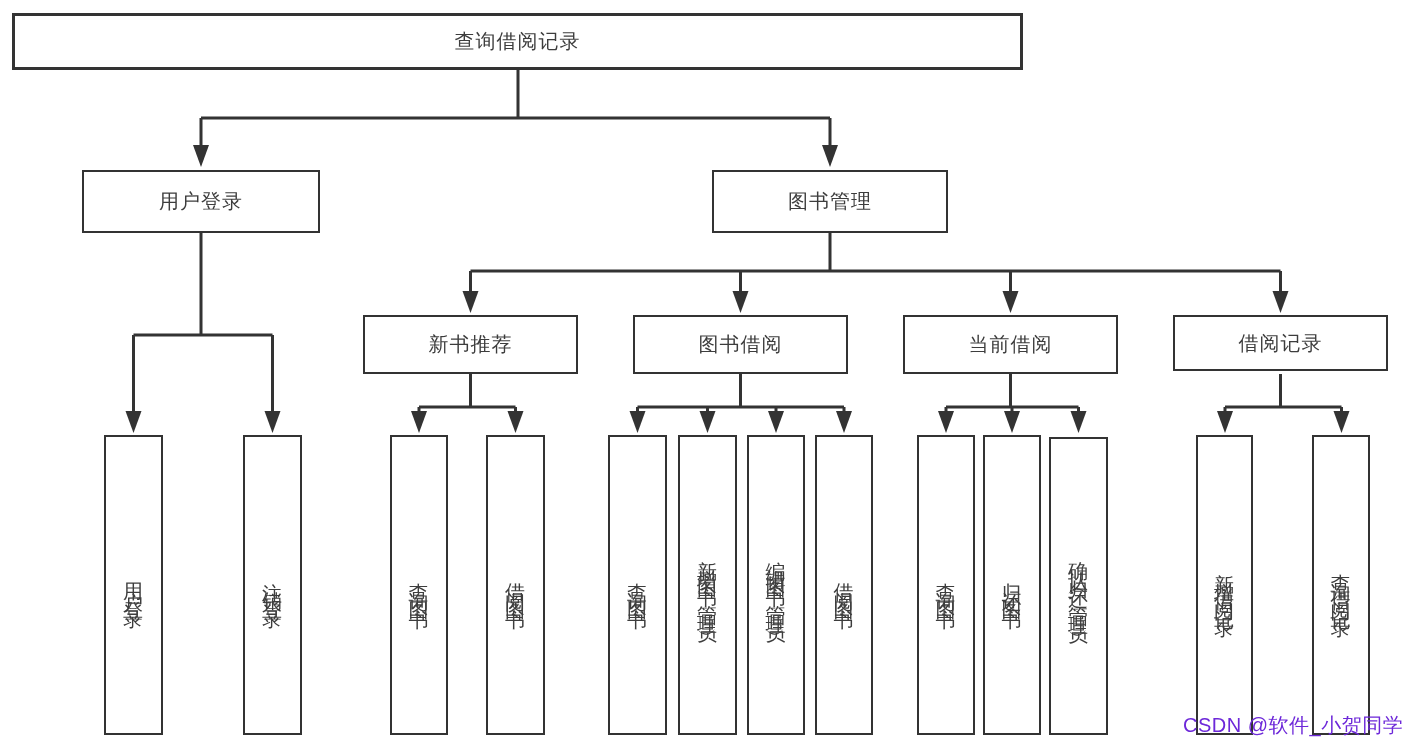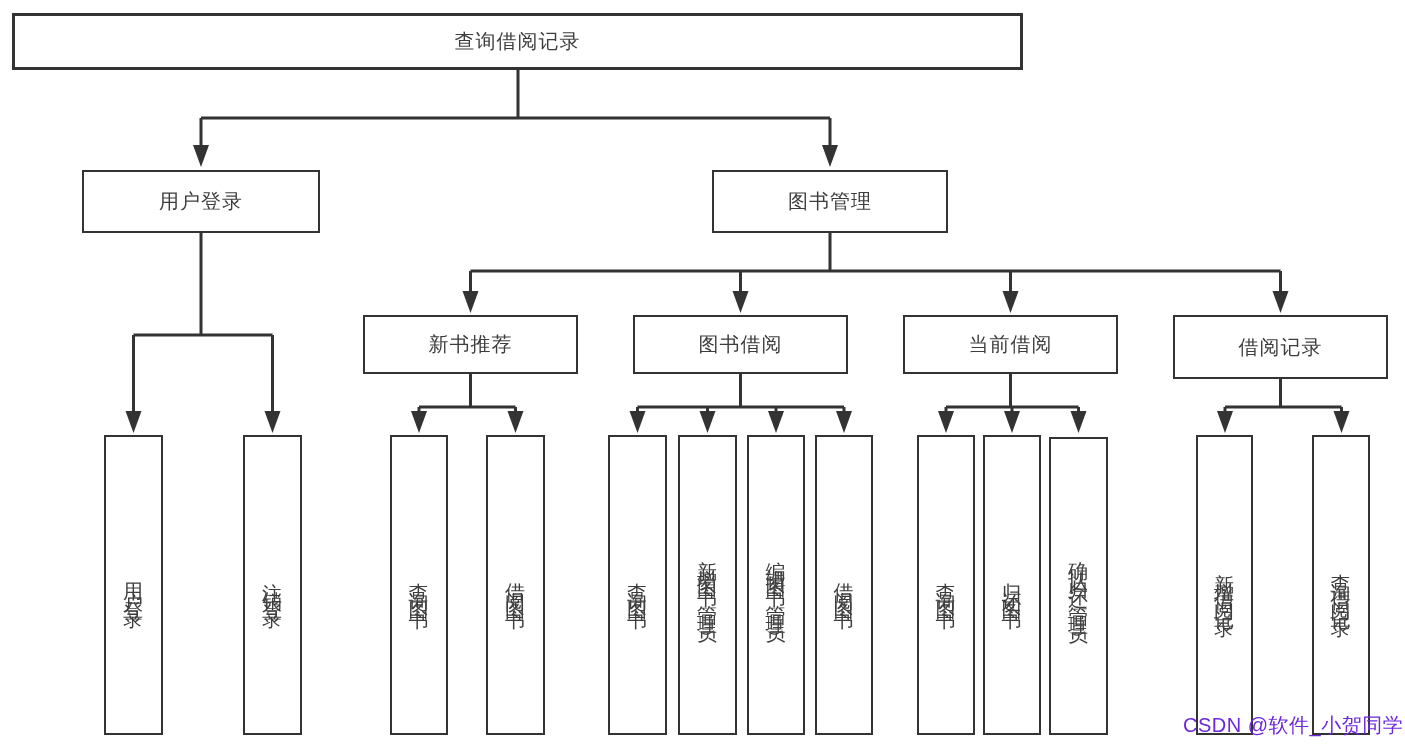--- a/index.html
+++ b/index.html
@@ -95,21 +95,21 @@
   </svg>
 
   <div class="box root" style="left:12px;top:13px;width:1011px;height:57px">查询借阅记录</div>
 
   <div class="box" style="left:82px;top:170px;width:238px;height:63px">用户登录</div>
   <div class="box" style="left:712px;top:170px;width:236px;height:63px">图书管理</div>
 
   <div class="box" style="left:363px;top:315px;width:215px;height:59px">新书推荐</div>
   <div class="box" style="left:633px;top:315px;width:215px;height:59px">图书借阅</div>
   <div class="box" style="left:903px;top:315px;width:215px;height:59px">当前借阅</div>
-  <div class="box" style="left:1173px;top:315px;width:215px;height:64px">借阅记录</div>
+  <div class="box" style="left:1173px;top:315px;width:215px;height:56px">借阅记录</div>
 
   <div class="box v" style="left:104px;top:435px;width:59px;height:300px">用户登录</div>
   <div class="box v" style="left:243px;top:435px;width:59px;height:300px">注销登录</div>
 
   <div class="box v" style="left:390px;top:435px;width:58px;height:300px">查询图书</div>
   <div class="box v" style="left:486px;top:435px;width:59px;height:300px">借阅图书</div>
 
   <div class="box v" style="left:608px;top:435px;width:59px;height:300px">查询图书</div>
   <div class="box v" style="left:678px;top:435px;width:59px;height:300px">新增图书（管理员）</div>
   <div class="box v" style="left:747px;top:435px;width:58px;height:300px">编辑图书（管理员）</div>

